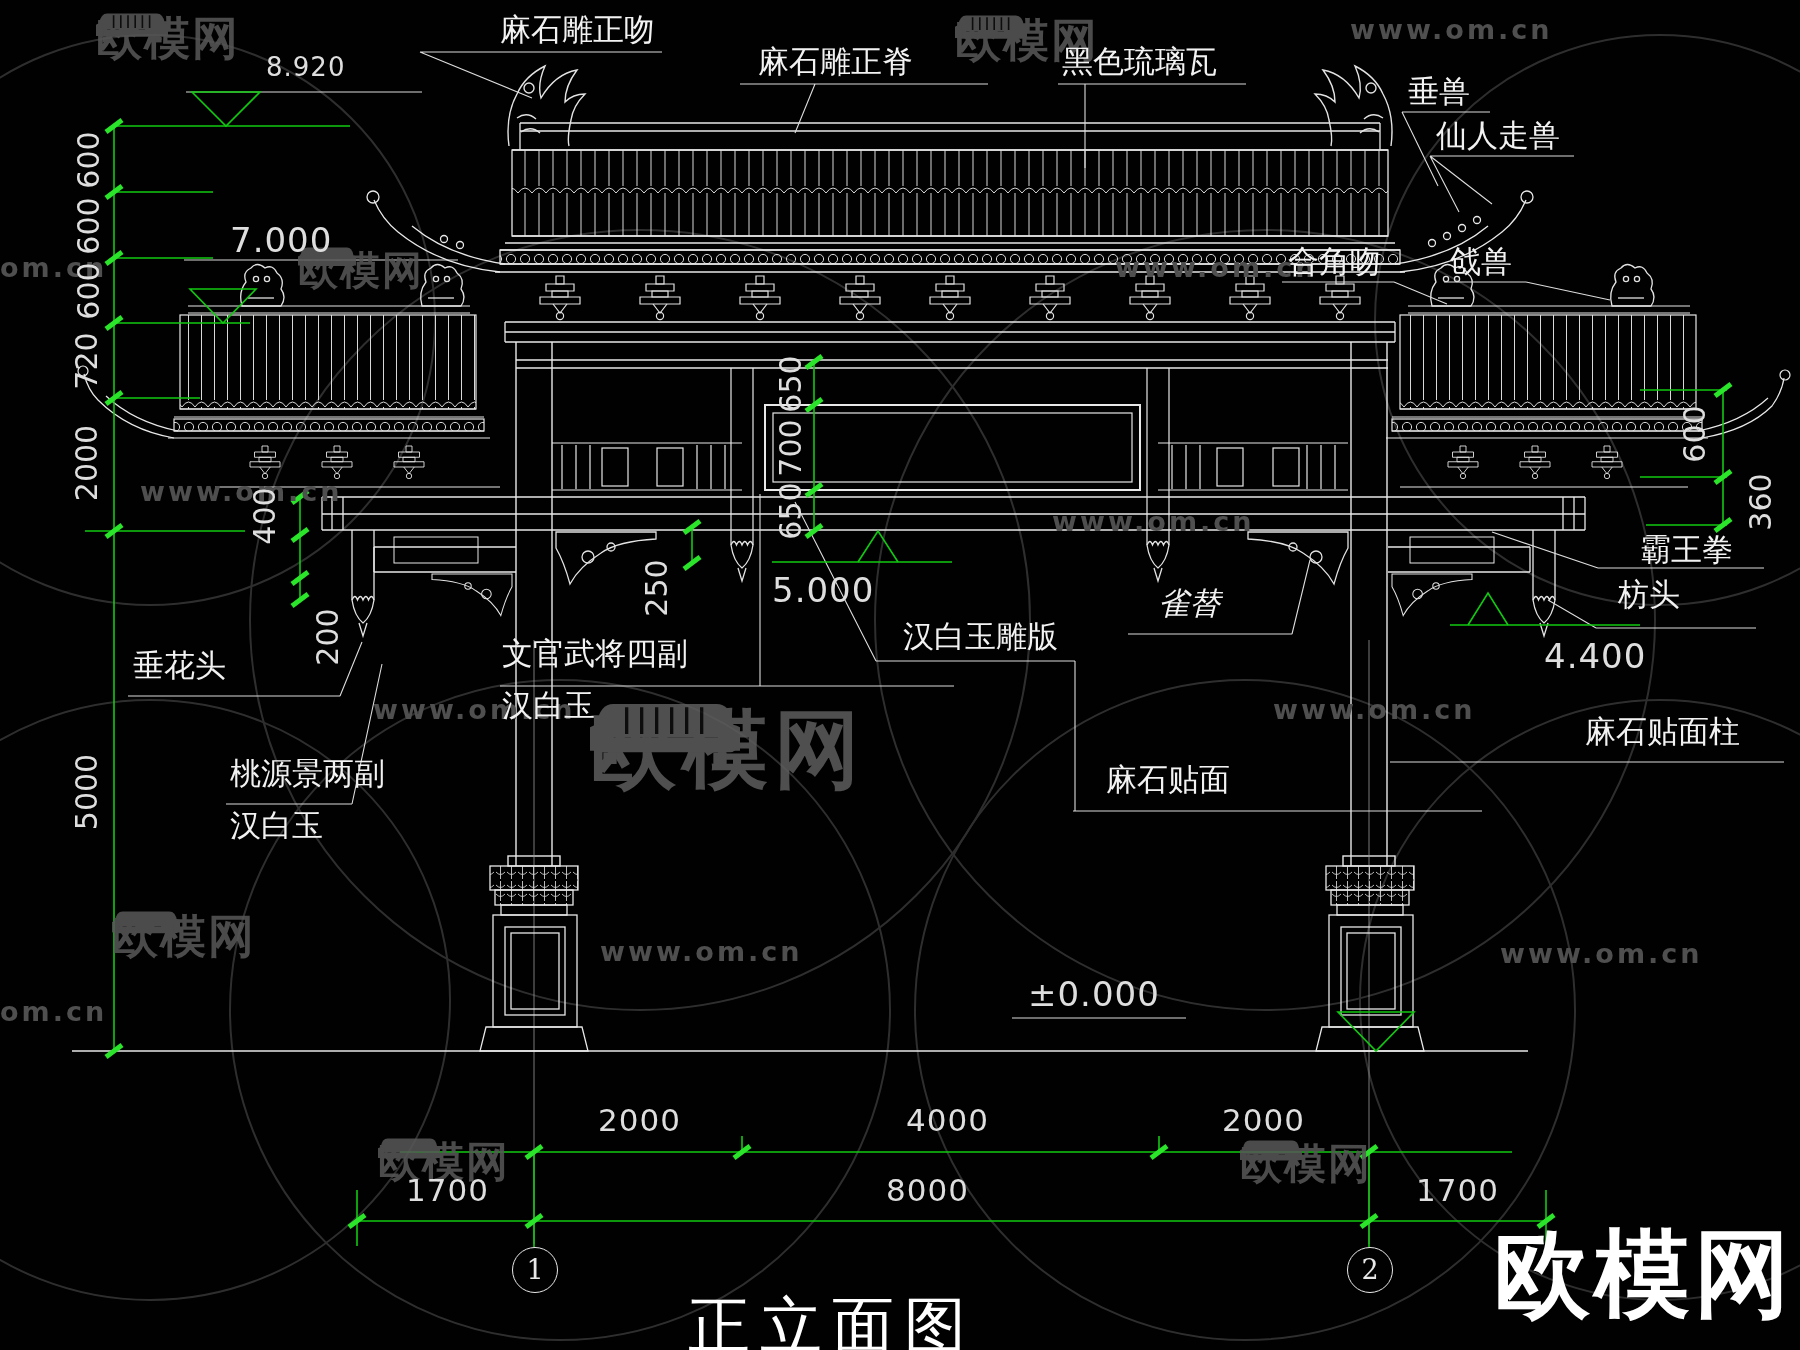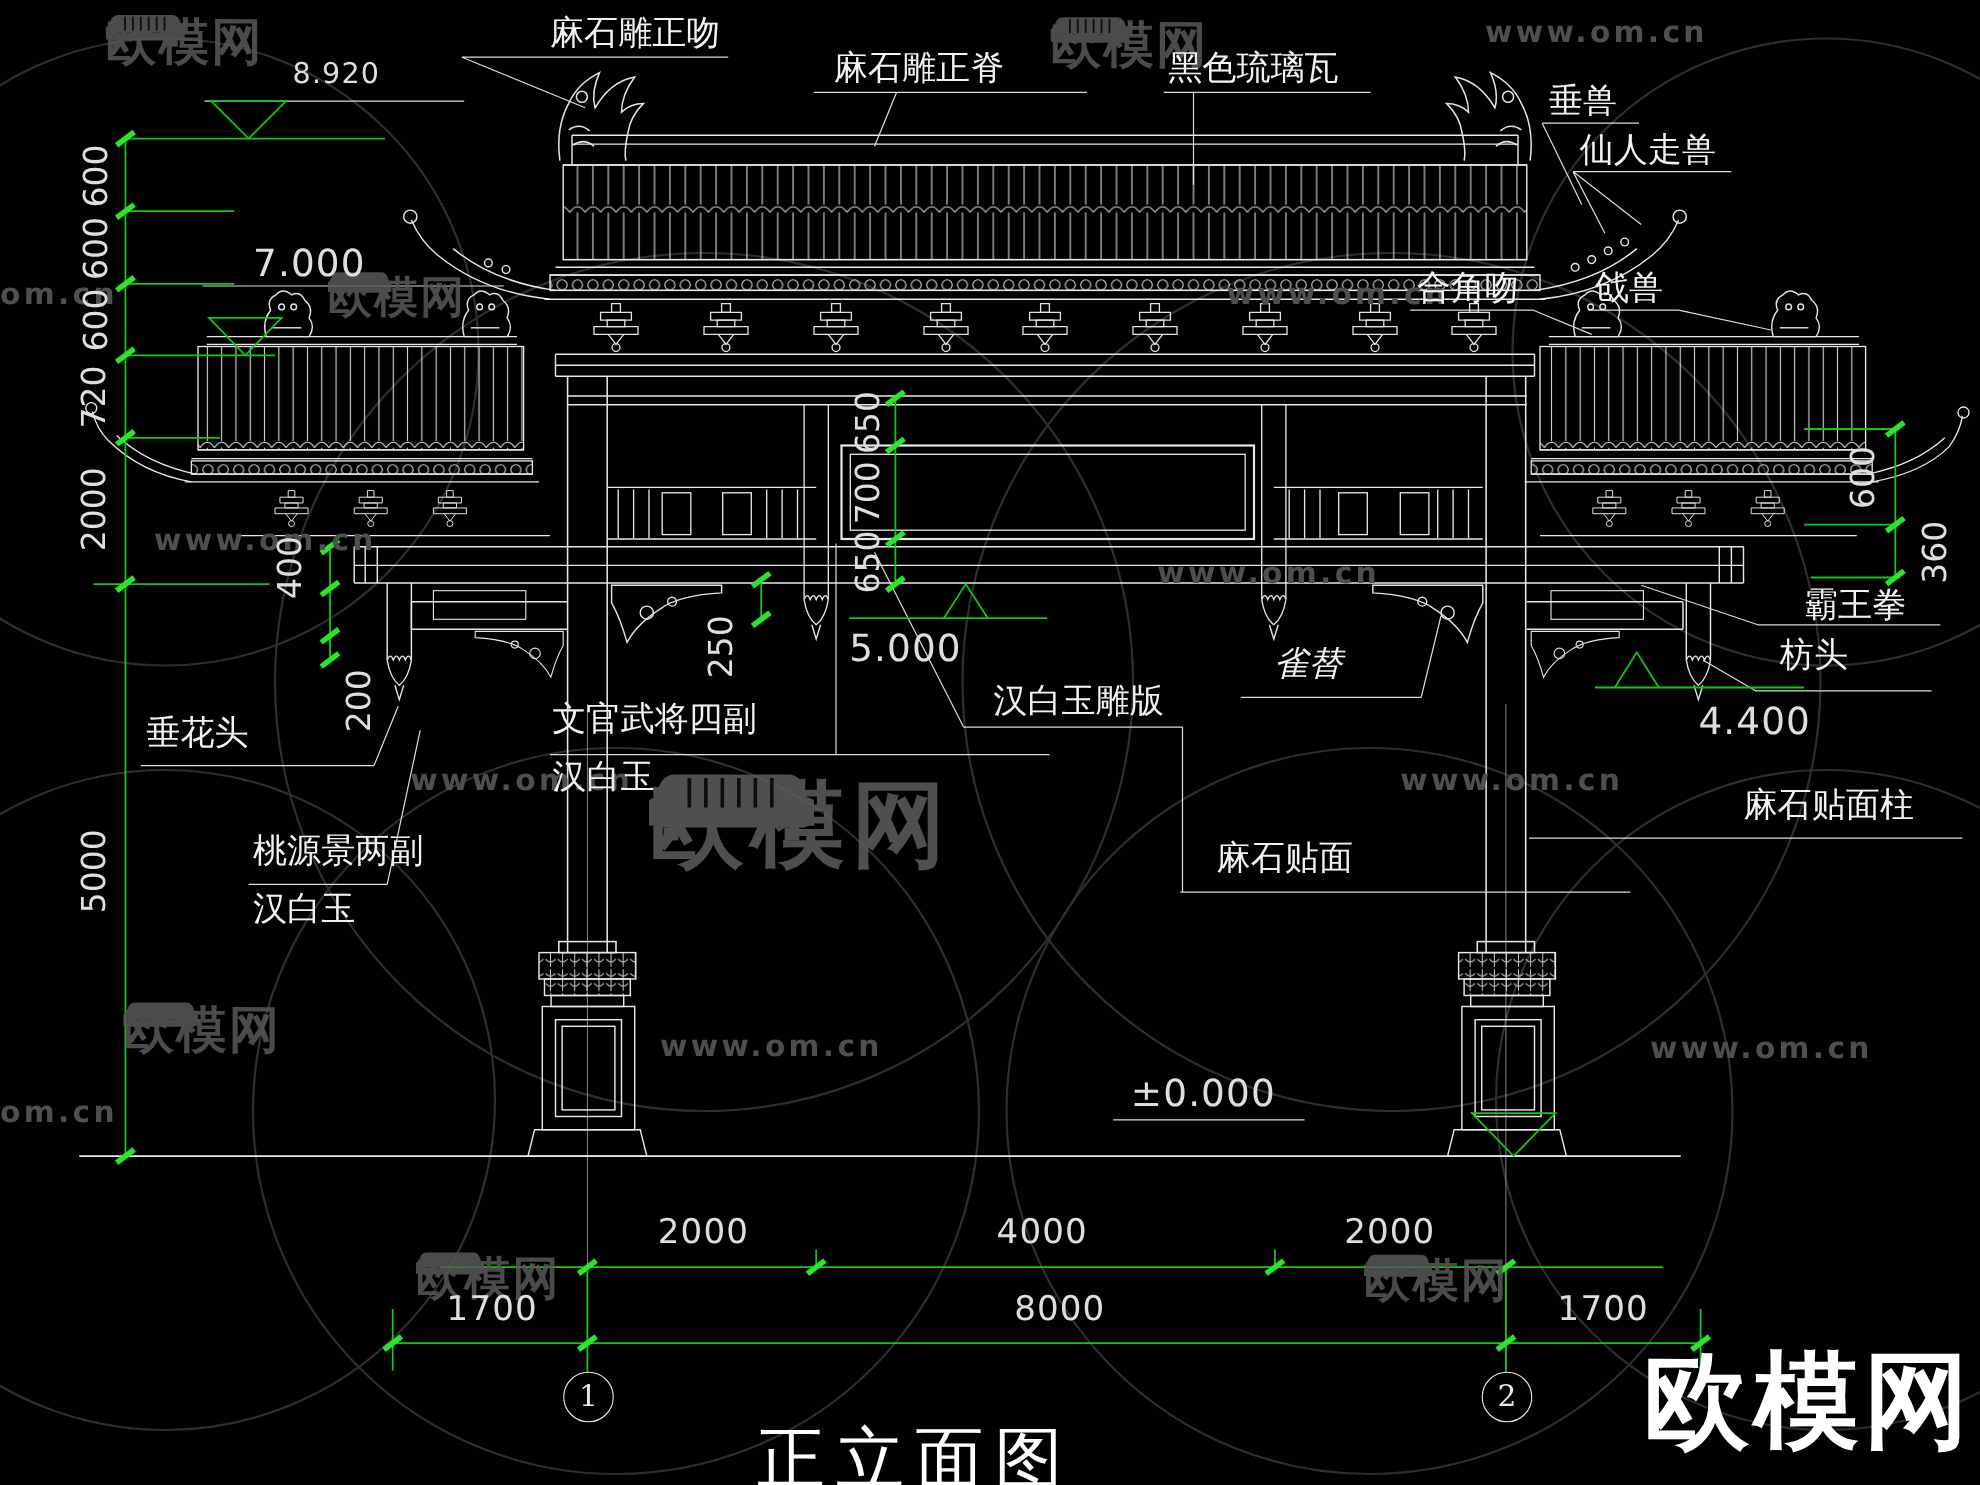--- a/index.html
+++ b/index.html
@@ -490,21 +490,21 @@
 <div class="vnum" style="left:327px;top:637px;">200</div>
 <div class="vnum" style="left:656px;top:588px;">250</div>
 
 <div class="vnum" style="left:1694px;top:434px;">600</div>
 <div class="vnum" style="left:1760px;top:502px;">360</div>
 
 <div class="num" style="left:598px;top:1102px;">2000</div>
 <div class="num" style="left:906px;top:1102px;">4000</div>
 <div class="num" style="left:1222px;top:1102px;">2000</div>
 <div class="num" style="left:406px;top:1172px;">1700</div>
-<div class="num" style="left:922px;top:1172px;">8000</div>
+<div class="num" style="left:886px;top:1172px;">8000</div>
 <div class="num" style="left:1416px;top:1172px;">1700</div>
 
 <div class="axis" style="left:512px;top:1247px;">1</div>
 <div class="axis" style="left:1347px;top:1247px;">2</div>
 
 <div class="title">正立面图</div>
 
 <div class="brandbox">
   <div class="bname">欧模网</div>
 </div>

